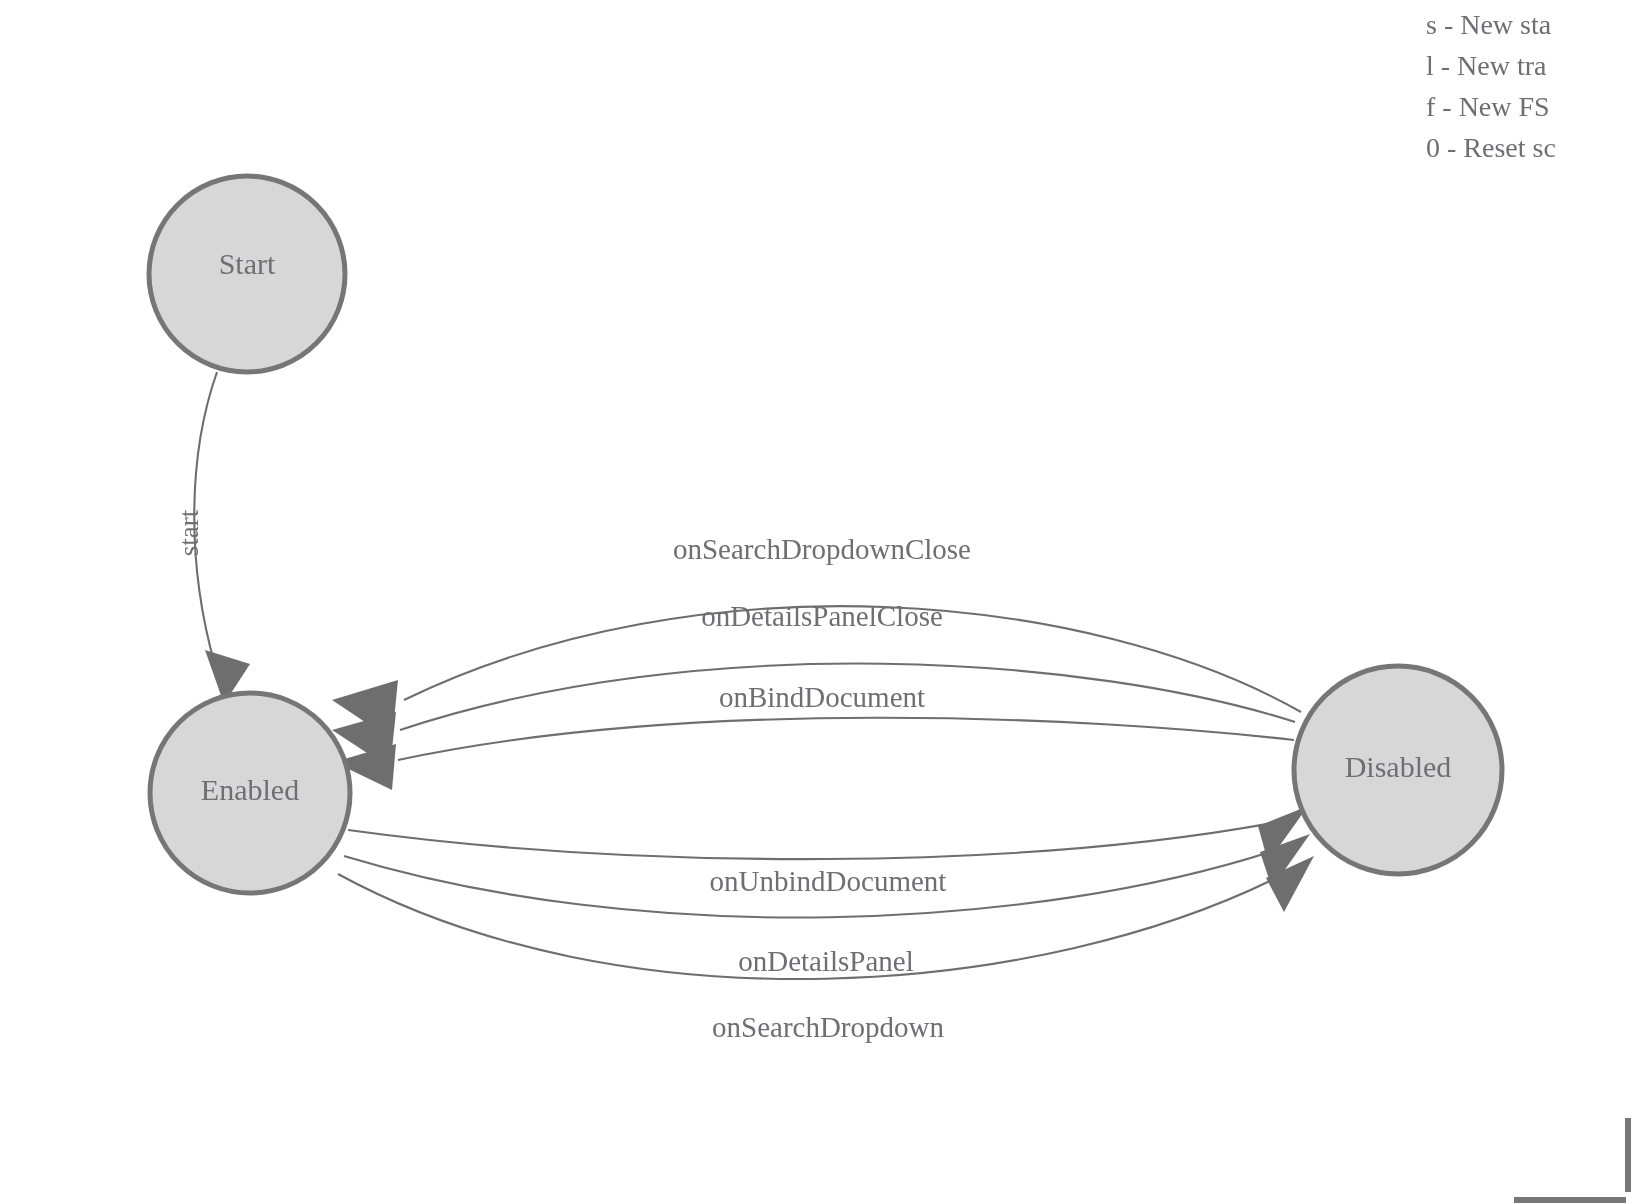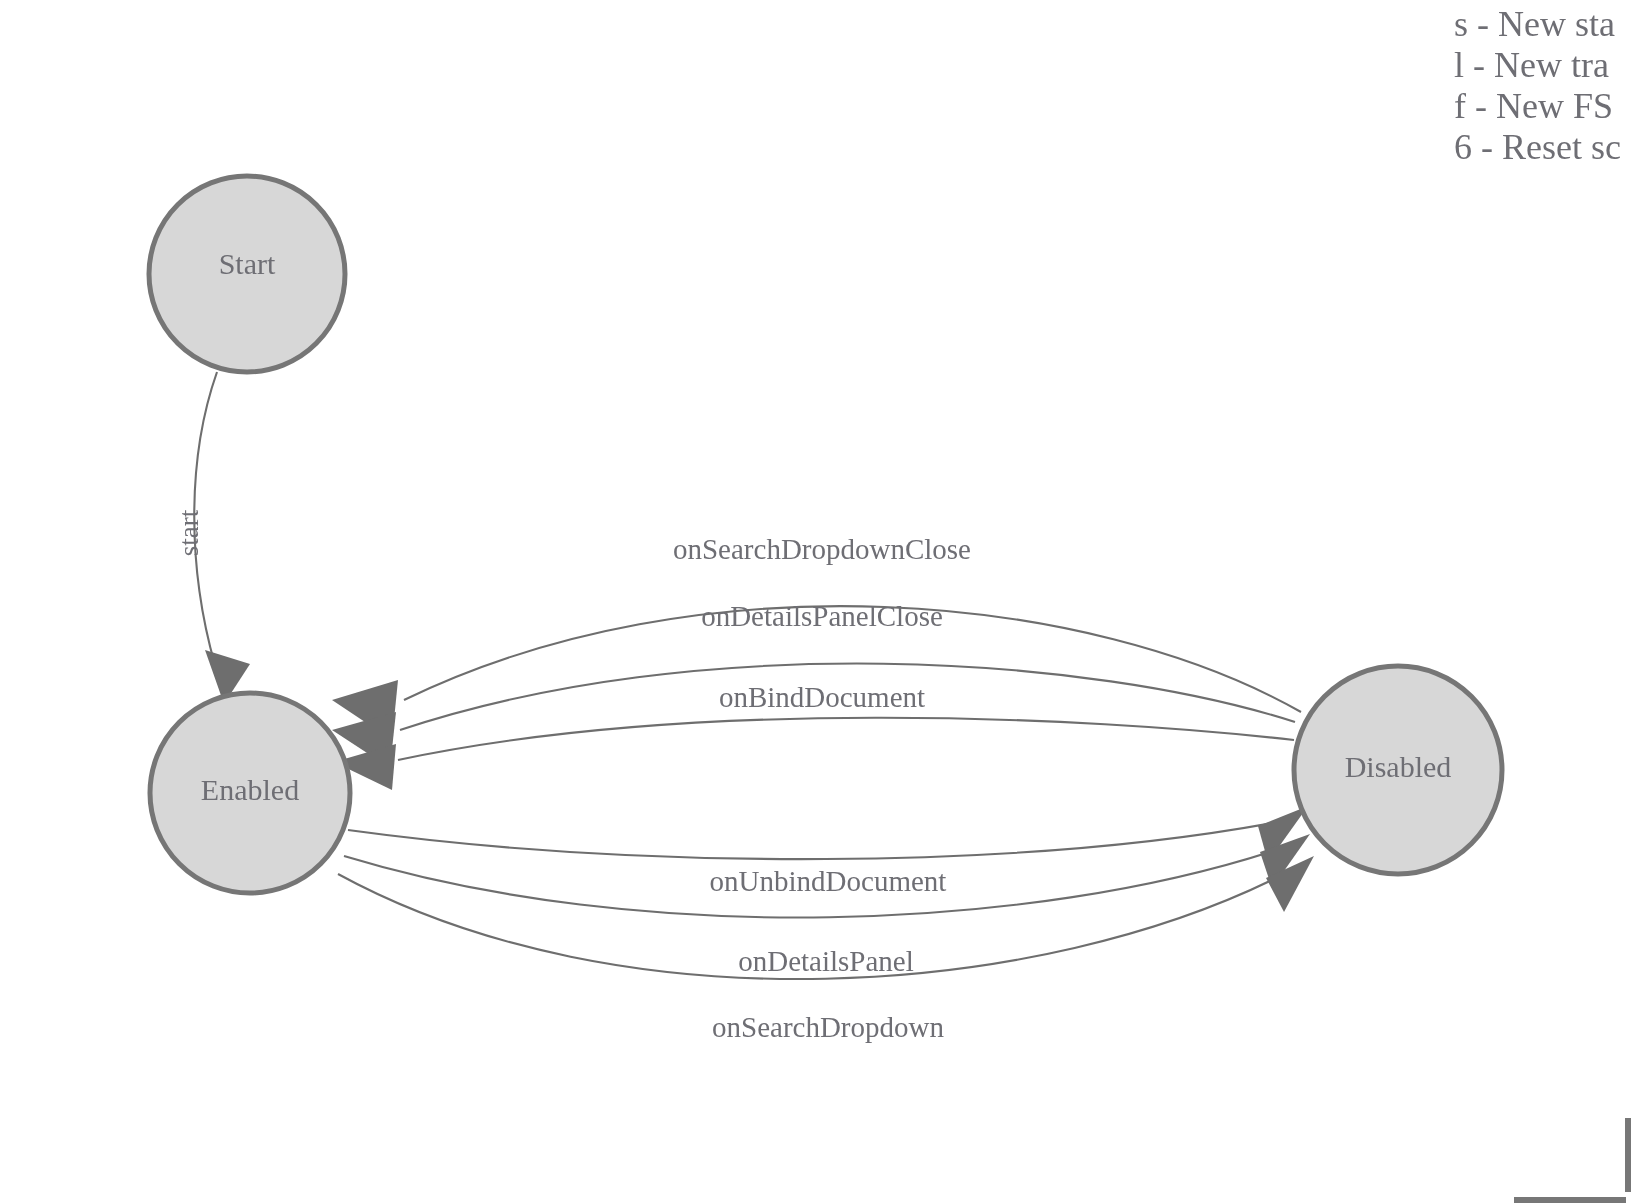--- a/index.html
+++ b/index.html
@@ -64,24 +64,23 @@
     right: 0;
     top: 0;
     width: 206px;
     padding-top: 4px;
     overflow: hidden;
     white-space: nowrap;
   }
   .help-line {
     color: #6e6e74;
     font-family: "Liberation Serif", "DejaVu Serif", serif;
-    font-size: 36px;
+    font-size: 28px;
     line-height: 41px;
     white-space: nowrap;
-    margin-left: 28px;
   }
   .scroll-v-track {
     position: absolute;
     right: 0;
     top: 0;
     width: 8px;
     height: 1204px;
     background: transparent;
   }
   .scroll-v-thumb {
@@ -173,21 +172,21 @@
       <circle class="node-circle" cx="1398" cy="770" r="104"></circle>
       <text class="node-label" x="1398" y="770">Disabled</text>
     </g>
 
   </svg>
 
   <div class="help-overlay">
     <div class="help-line">s - New sta</div>
     <div class="help-line">l - New tra</div>
     <div class="help-line">f - New FS</div>
-    <div class="help-line">6 - Reset sc</div>
+    <div class="help-line">0 - Reset sc</div>
   </div>
 
   <div class="scroll-v-track">
     <div class="scroll-v-thumb"></div>
   </div>
   <div class="scroll-h-track">
     <div class="scroll-h-thumb"></div>
   </div>
 
 </div>

